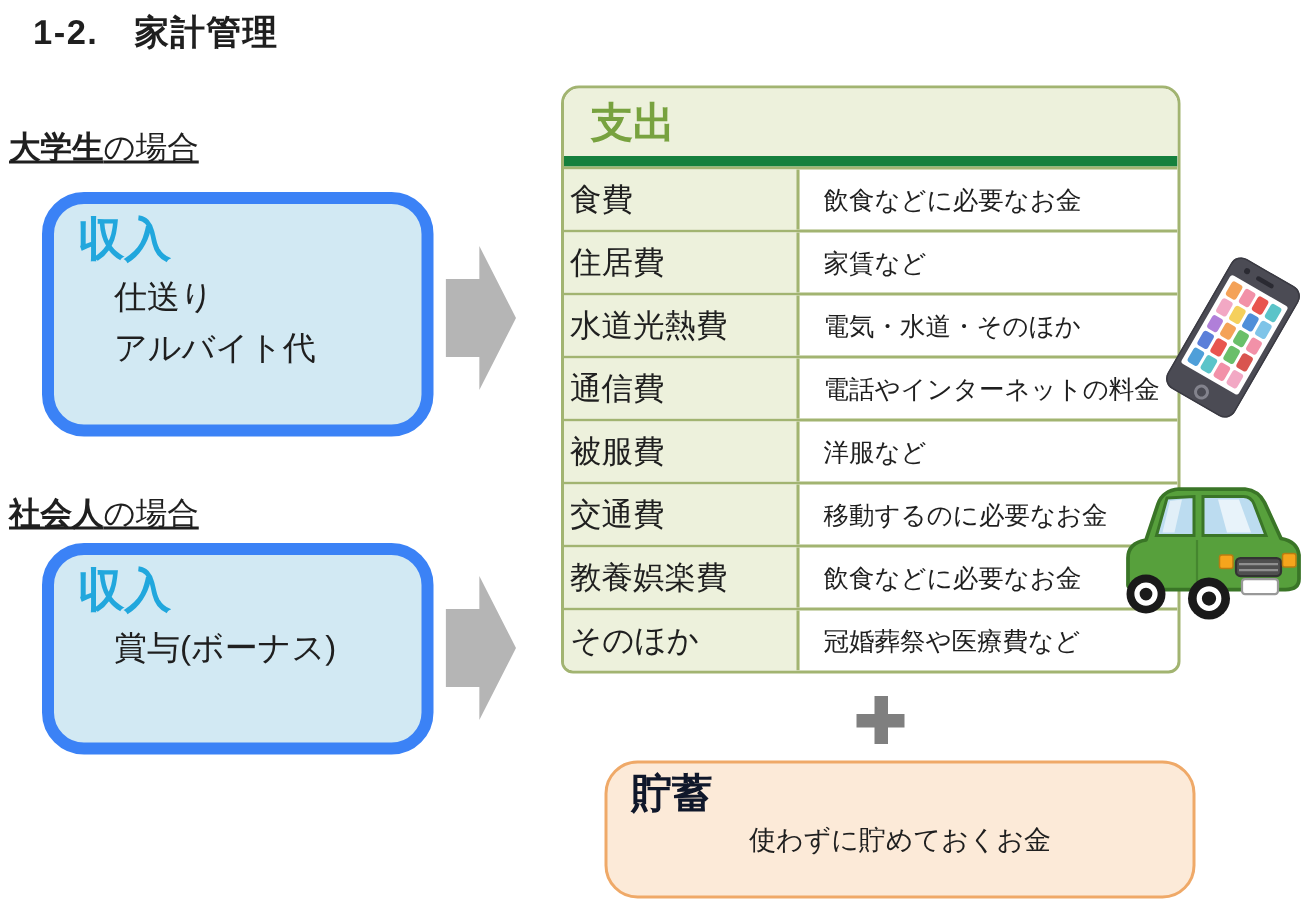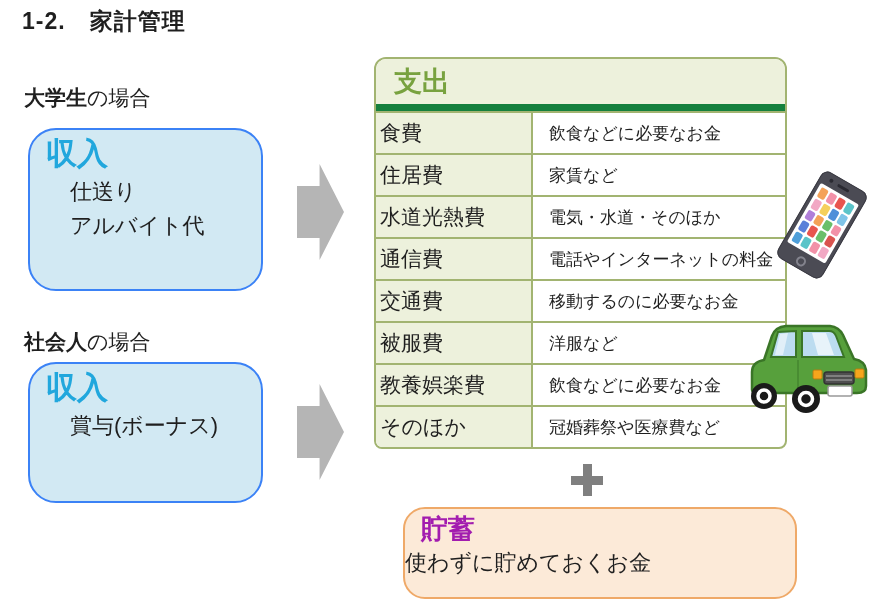--- a/index.html
+++ b/index.html
@@ -7,29 +7,29 @@
   .stage {
     position:relative; width:870px; height:608px; background:#ffffff;
     font-family:"Liberation Sans", sans-serif; color:#1f1f1f; overflow:hidden;
   }
   .abs { position:absolute; }
 
   
   .page-title { left:22px; top:6px; font-size:23px; font-weight:bold; letter-spacing:1px; }
 
   
-  .case-label { left:24px; font-size:21px; }
+  .case-label { left:6px; font-size:21px;text-decoration:underline; }
   .case-label .b { font-weight:bold; }
   .case-label.student { top:84px; }
   .case-label.worker  { top:328px; }
 
   
   .income-box {
-    left:28px; width:235px; background:#d2e9f3;
-    border:2px solid #3b82f6; border-radius:28px;
+    left:28px; width:261px; background:#d2e9f3;
+    border:8px solid #3b82f6; border-radius:28px;
   }
   .income-box.student { top:128px; height:163px; }
   .income-box.worker  { top:362px; height:141px; }
   .income-title { padding:6px 0 0 16px; font-size:31px; font-weight:bold; color:#21a7dd; line-height:1.15; }
   .income-items { padding-left:40px; margin-top:3px; font-size:22px; line-height:34px; }
 
   
   .arrow {
     left:297px; width:47px; height:96px; background:#b5b5b5;
     clip-path:polygon(0 23%, 48% 23%, 48% 0, 100% 50%, 48% 100%, 48% 77%, 0 77%);
@@ -61,22 +61,22 @@
     background:
       linear-gradient(#7f7f7f,#7f7f7f) center/100% 9px no-repeat,
       linear-gradient(#7f7f7f,#7f7f7f) center/9px 100% no-repeat;
   }
 
   
   .savings-box {
     left:403px; top:507px; width:394px; height:92px;
     background:#fcead8; border:2px solid #efa968; border-radius:22px;
   }
-  .savings-title { padding:5px 0 0 16px; font-size:27px; font-weight:bold; color:#a21caf; line-height:1.15; }
-  .savings-desc { text-align:left; font-size:22px; margin-top:3px; }
+  .savings-title { padding:5px 0 0 16px; font-size:27px; font-weight:bold; color:#0f172a; line-height:1.15; }
+  .savings-desc { text-align:center; font-size:18px; margin-top:3px; }
 
   
   .phone {
     left:796px; top:175px; width:52px; height:100px;
     background:#4b4b54; border-radius:8px; transform:rotate(30deg);
     box-shadow:0 0 0 1px #3a3a42 inset;
   }
   .phone .speaker { position:absolute; top:6px; left:50%; transform:translateX(-50%);
     width:13px; height:3px; background:#2a2a32; border-radius:2px; }
   .phone .cam { position:absolute; top:5px; left:10px; width:4px; height:4px; background:#2a2a32; border-radius:50%; }
@@ -134,26 +134,26 @@
     </div>
     <div class="trow">
       <div class="cat">水道光熱費</div>
       <div class="desc">電気・水道・そのほか</div>
     </div>
     <div class="trow">
       <div class="cat">通信費</div>
       <div class="desc">電話やインターネットの料金</div>
     </div>
     <div class="trow">
+      <div class="cat">被服費</div>
+      <div class="desc">洋服など</div>
+    </div>
+    <div class="trow">
       <div class="cat">交通費</div>
       <div class="desc">移動するのに必要なお金</div>
-    </div>
-    <div class="trow">
-      <div class="cat">被服費</div>
-      <div class="desc">洋服など</div>
     </div>
     <div class="trow">
       <div class="cat">教養娯楽費</div>
       <div class="desc">飲食などに必要なお金</div>
     </div>
     <div class="trow">
       <div class="cat">そのほか</div>
       <div class="desc">冠婚葬祭や医療費など</div>
     </div>
   </div>

